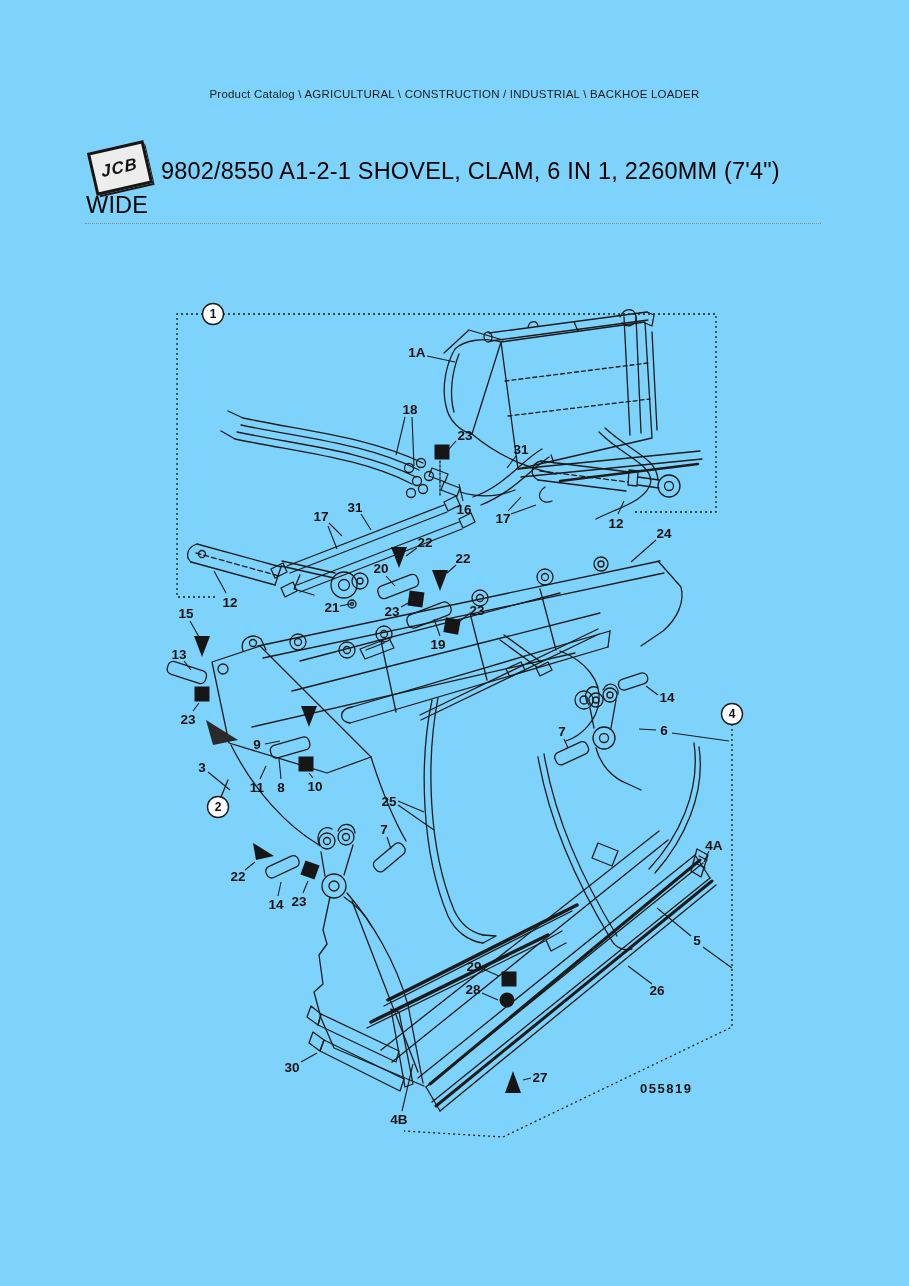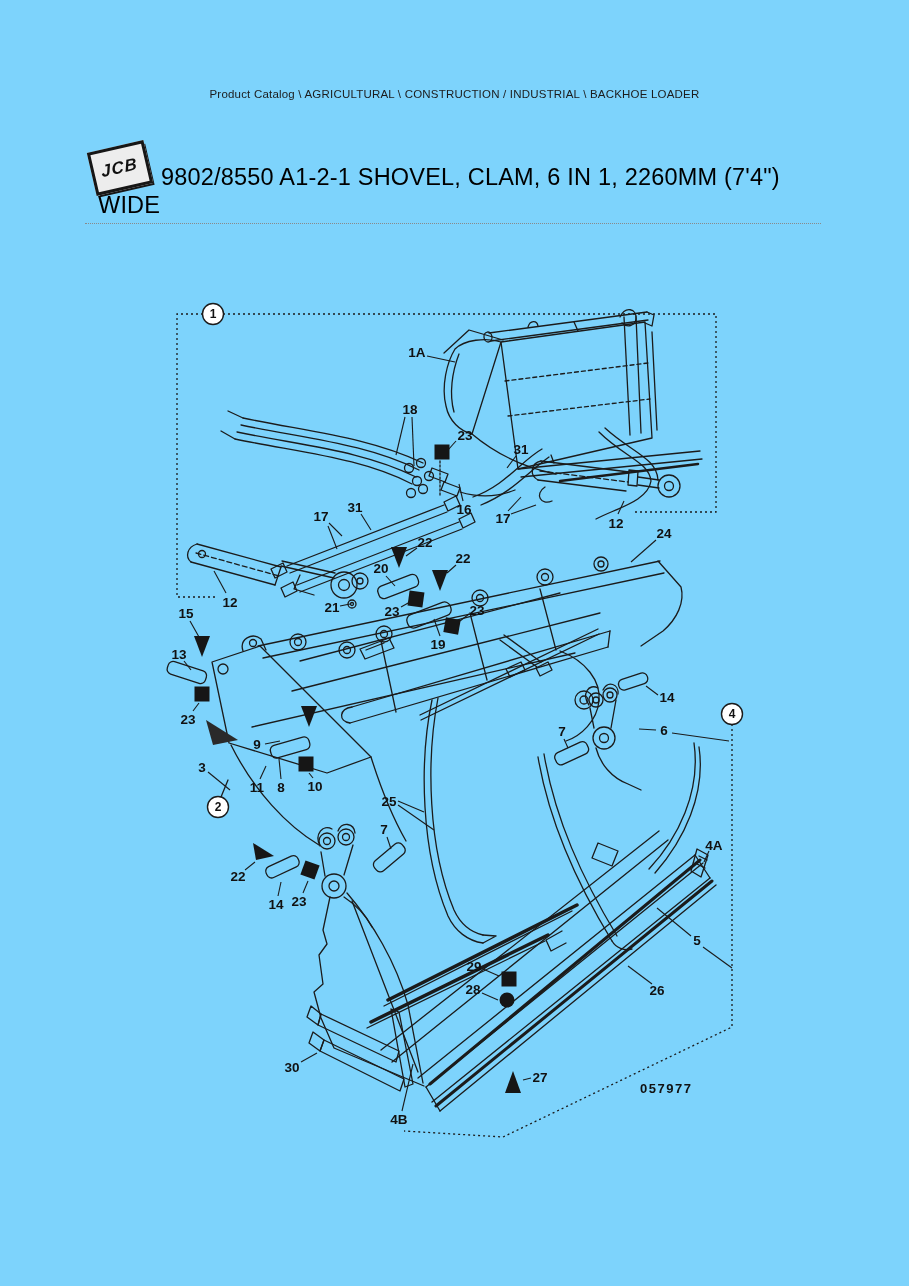--- a/index.html
+++ b/index.html
@@ -18,22 +18,22 @@
     transform:rotate(-13deg);display:flex;align-items:center;justify-content:center;
     box-shadow:2px 3px 0 -1px #161616;
   }
   #logo span{
     font-weight:bold;font-style:italic;font-size:17px;letter-spacing:1px;color:#111;
     transform:skewX(-6deg);
   }
   .title-line{
     position:absolute;font-size:23.5px;color:#000;white-space:nowrap;letter-spacing:.2px;
   }
-  #title-line1{left:161px;top:164px;}
-  #title-line2{left:98px;top:192px;}
+  #title-line1{left:161px;top:158px;}
+  #title-line2{left:86px;top:192px;}
   #separator{
     position:absolute;left:85px;top:223px;width:736px;height:0;
     border-top:1px dotted #8a8a8a;
   }
   #diagram-svg{position:absolute;left:0;top:0;}
   #figure-number{
     position:absolute;left:640px;top:1081px;font-size:13px;font-weight:bold;
     letter-spacing:1.5px;color:#111;
   }
   svg text.callout{
@@ -374,14 +374,14 @@
     <g id="gen-circled">
         <circle cx="213" cy="314" r="10.5" fill="#ffffff" stroke="#1b1b1b" stroke-width="1.4"></circle>
         <text x="213" y="318" text-anchor="middle" class="circled">1</text>
         <circle cx="218" cy="807" r="10.5" fill="#ffffff" stroke="#1b1b1b" stroke-width="1.4"></circle>
         <text x="218" y="811" text-anchor="middle" class="circled">2</text>
         <circle cx="732" cy="714" r="10.5" fill="#ffffff" stroke="#1b1b1b" stroke-width="1.4"></circle>
         <text x="732" y="718" text-anchor="middle" class="circled">4</text>
       </g>
   </svg>
 
-  <div id="figure-number">057977</div>
+  <div id="figure-number">055819</div>
 </div>
 
 </body></html>

